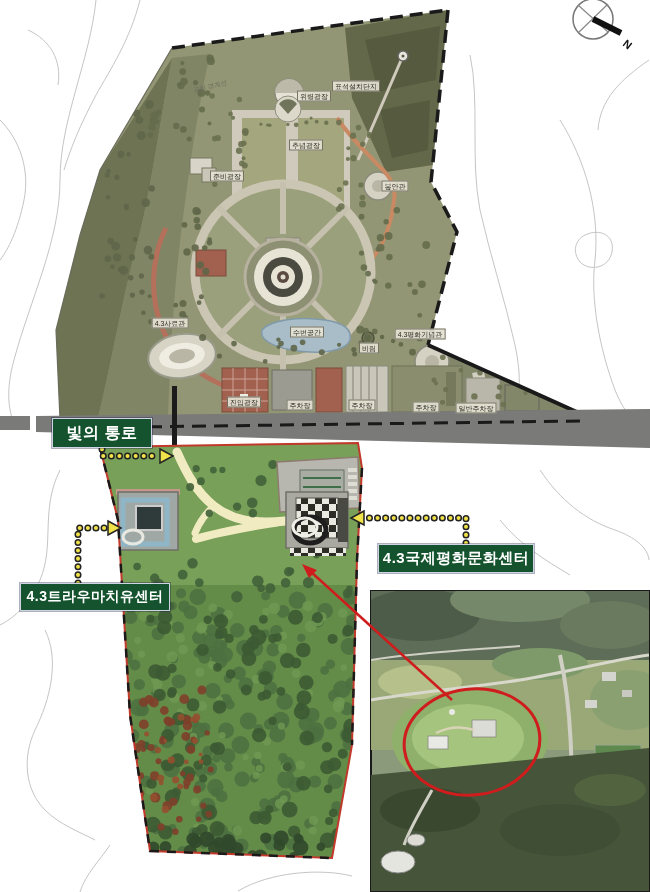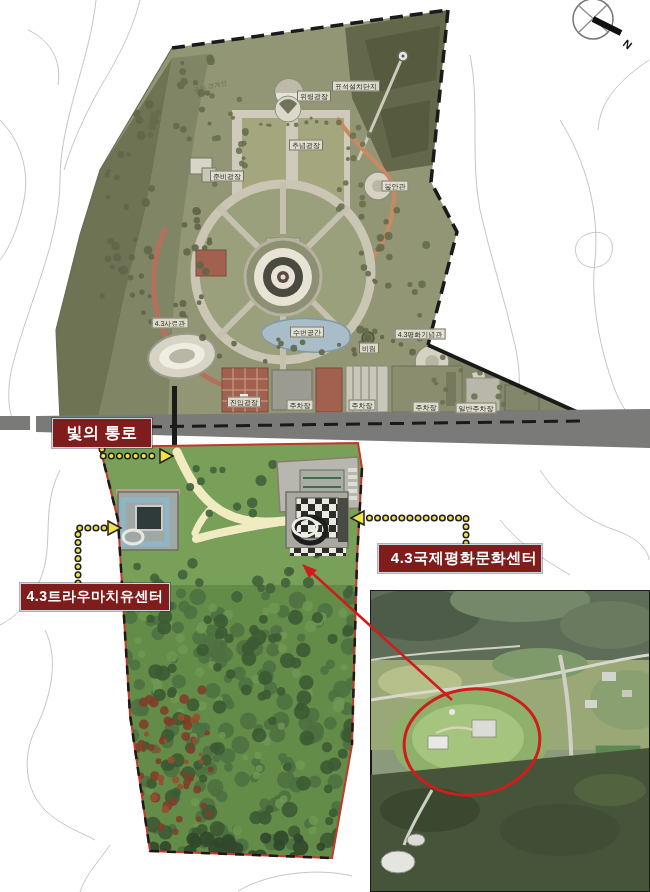--- a/index.html
+++ b/index.html
@@ -1,19 +1,19 @@
 <!DOCTYPE html>
 <html><head>
 <meta charset="utf-8">
 <style>
   html,body{margin:0;padding:0;background:#ffffff;}
   .stage{position:relative;width:650px;height:892px;background:#fff;overflow:hidden;
          font-family:"Liberation Sans","DejaVu Sans",sans-serif;}
   .stage svg{position:absolute;left:0;top:0;}
-  .callout{position:absolute;background:#7f1d1d;color:#fff;font-weight:bold;
+  .callout{position:absolute;background:#14532d;color:#fff;font-weight:bold;
            display:flex;align-items:center;justify-content:center;
            border:1px solid #cfd4e4;box-shadow:0 0 0 1px rgba(20,30,60,.35);
            white-space:nowrap;z-index:5;letter-spacing:.5px;}
   .flabel{position:absolute;transform:translate(-50%,-50%);
           background:rgba(228,225,210,.92);color:#2a2a22;border:1px solid rgba(80,80,64,.75);
           font-size:7px;line-height:9px;padding:0 2px;white-space:nowrap;z-index:4;}
   .flabel.plain{background:transparent;border:none;color:#6d6d60;font-size:6.5px;}
 </style>
 </head>
 <body>
@@ -925,15 +925,15 @@
 <div class="flabel" style="left:420px;top:334px;">4.3평화기념관</div>
 <div class="flabel" style="left:307px;top:332px;">수변공간</div>
 <div class="flabel" style="left:369px;top:348px;">비림</div>
 <div class="flabel" style="left:244px;top:402px;">진입광장</div>
 <div class="flabel" style="left:300px;top:405px;">주차장</div>
 <div class="flabel" style="left:362px;top:405px;">주차장</div>
 <div class="flabel" style="left:426px;top:407px;">주차장</div>
 <div class="flabel" style="left:476px;top:408px;">일반주차장</div>
 
 <div class="callout" style="left:52px;top:418px;width:98px;height:28px;font-size:16px;">빛의 통로</div>
-<div class="callout" style="left:378px;top:544px;width:154px;height:27px;font-size:15px;padding-left:8px;">4.3국제평화문화센터</div>
+<div class="callout" style="left:378px;top:544px;width:154px;height:27px;font-size:15px;">4.3국제평화문화센터</div>
 <div class="callout" style="left:8px;top:583px;width:148px;height:26px;font-size:14px;margin-left:12px;">4.3트라우마치유센터</div>
 </div>
 
 </body></html>

